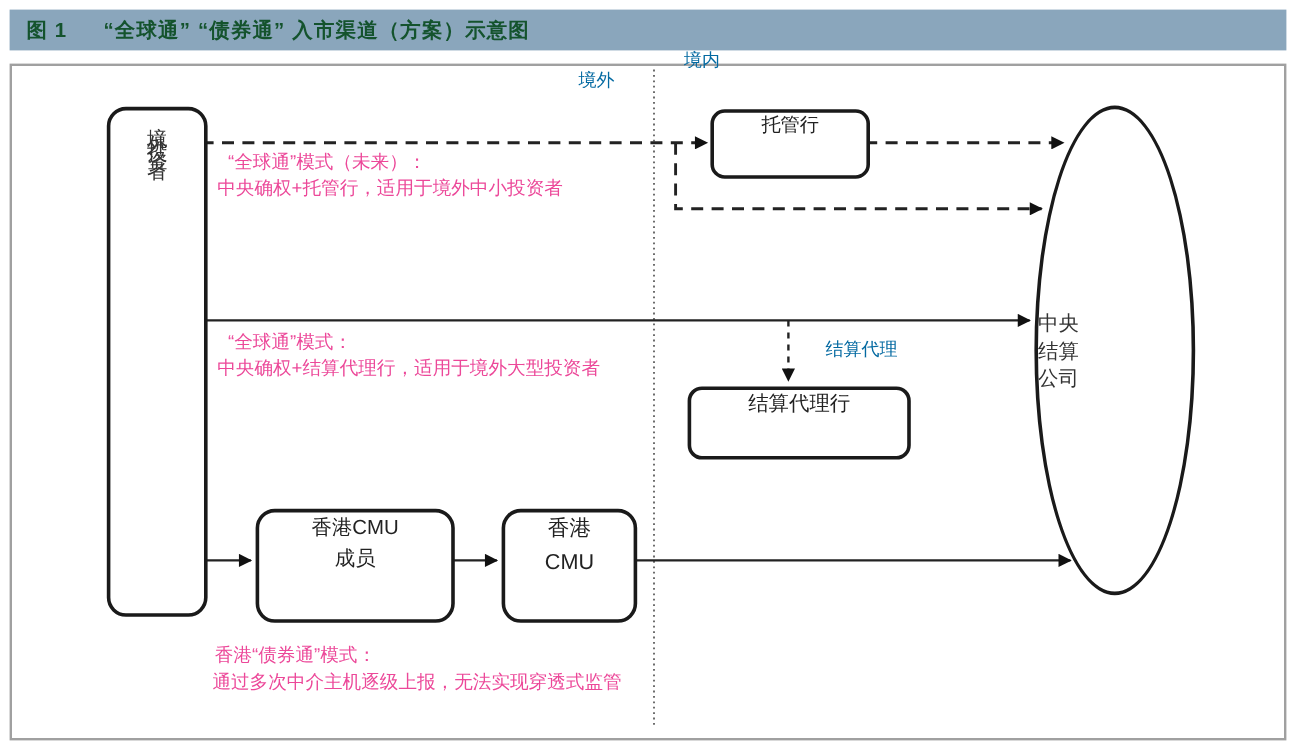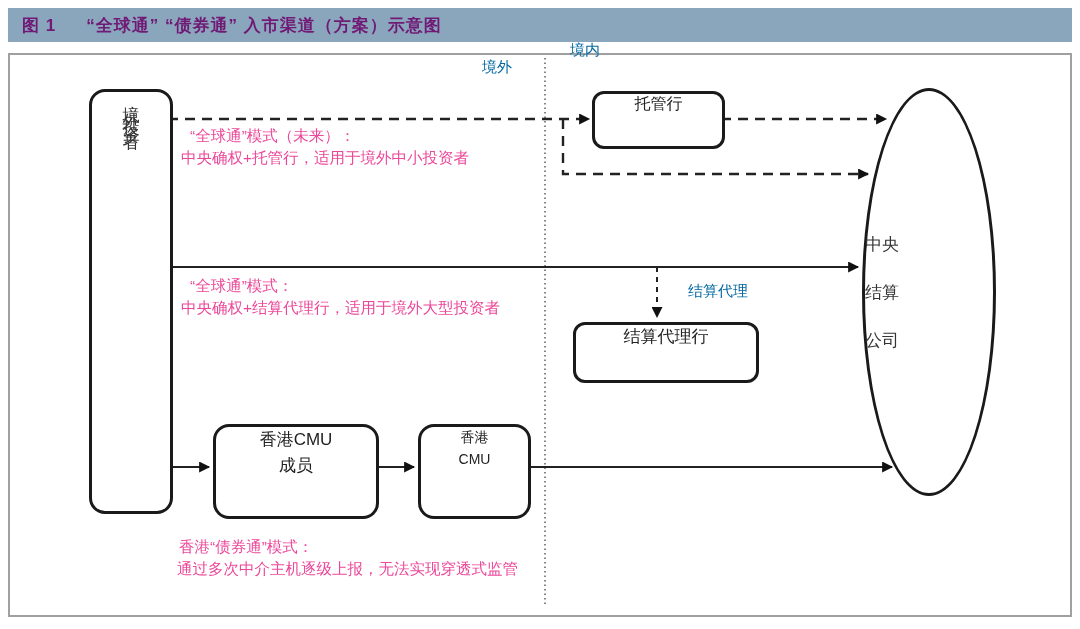--- a/index.html
+++ b/index.html
@@ -1,43 +1,43 @@
 <!DOCTYPE html>
 <html><head>
 <meta charset="utf-8">
 <style>
   html,body{margin:0;padding:0;background:#ffffff;}
   body{font-family:"Liberation Sans","DejaVu Sans",sans-serif;}
   #page{position:relative;width:1080px;height:629px;background:#ffffff;overflow:hidden;}
 
   
   .header{position:absolute;left:8px;top:8px;width:1064px;height:34px;
-    background:#8aa6bc;color:#701a75;display:flex;align-items:center;
+    background:#8aa6bc;color:#14532d;display:flex;align-items:center;
     font-weight:bold;font-size:17px;letter-spacing:1px;}
   .header .fig-label{margin-left:14px;margin-right:30px;}
 
   
   .frame{position:absolute;left:8px;top:53px;width:1060px;height:560px;
     border:2px solid #a0a0a0;background:#ffffff;}
 
   
   svg.connectors{position:absolute;left:0;top:0;width:1080px;height:629px;pointer-events:none;}
 
   
   .node{position:absolute;border:3px solid #1a1a1a;border-radius:14px;background:#ffffff;
     display:flex;align-items:flex-start;justify-content:center;color:#222;text-align:center;}
   .node-investor{left:89px;top:89px;width:78px;height:419px;border-radius:16px;}
   .node-investor .vtext{writing-mode:vertical-lr;text-orientation:upright;
     letter-spacing:7px;font-size:17px;color:#333;}
   .node-custodian{left:592px;top:91px;width:127px;height:52px;font-size:16px;border-radius:12px;}
   .node-settle{left:573px;top:322px;width:180px;height:55px;font-size:17px;border-radius:12px;}
   .node-cmu-member{left:213px;top:424px;width:160px;height:89px;font-size:17px;line-height:1.55;border-radius:16px;}
-  .node-cmu{left:418px;top:424px;width:107px;height:89px;font-size:14px;line-height:1.55;border-radius:16px;}
+  .node-cmu{left:418px;top:424px;width:107px;height:89px;font-size:18px;line-height:1.55;border-radius:16px;}
   .node-ccdc{left:862px;top:88px;width:128px;height:402px;border-radius:50%;
-    flex-direction:column;gap:25px;font-size:17px;color:#333;}
+    flex-direction:column;font-size:17px;color:#333;}
 
   
   .lbl{position:absolute;font-size:15px;color:#0369a1;white-space:nowrap;}
   .lbl-outside{left:482px;top:58px;}
   .lbl-inside{left:570px;top:41px;}
   .lbl-settle-agency{left:688px;top:282px;}
 
   
   .anno{position:absolute;font-size:15.5px;line-height:22px;color:#ec4899;white-space:nowrap;}
   .anno .l1{padding-left:9px;}

